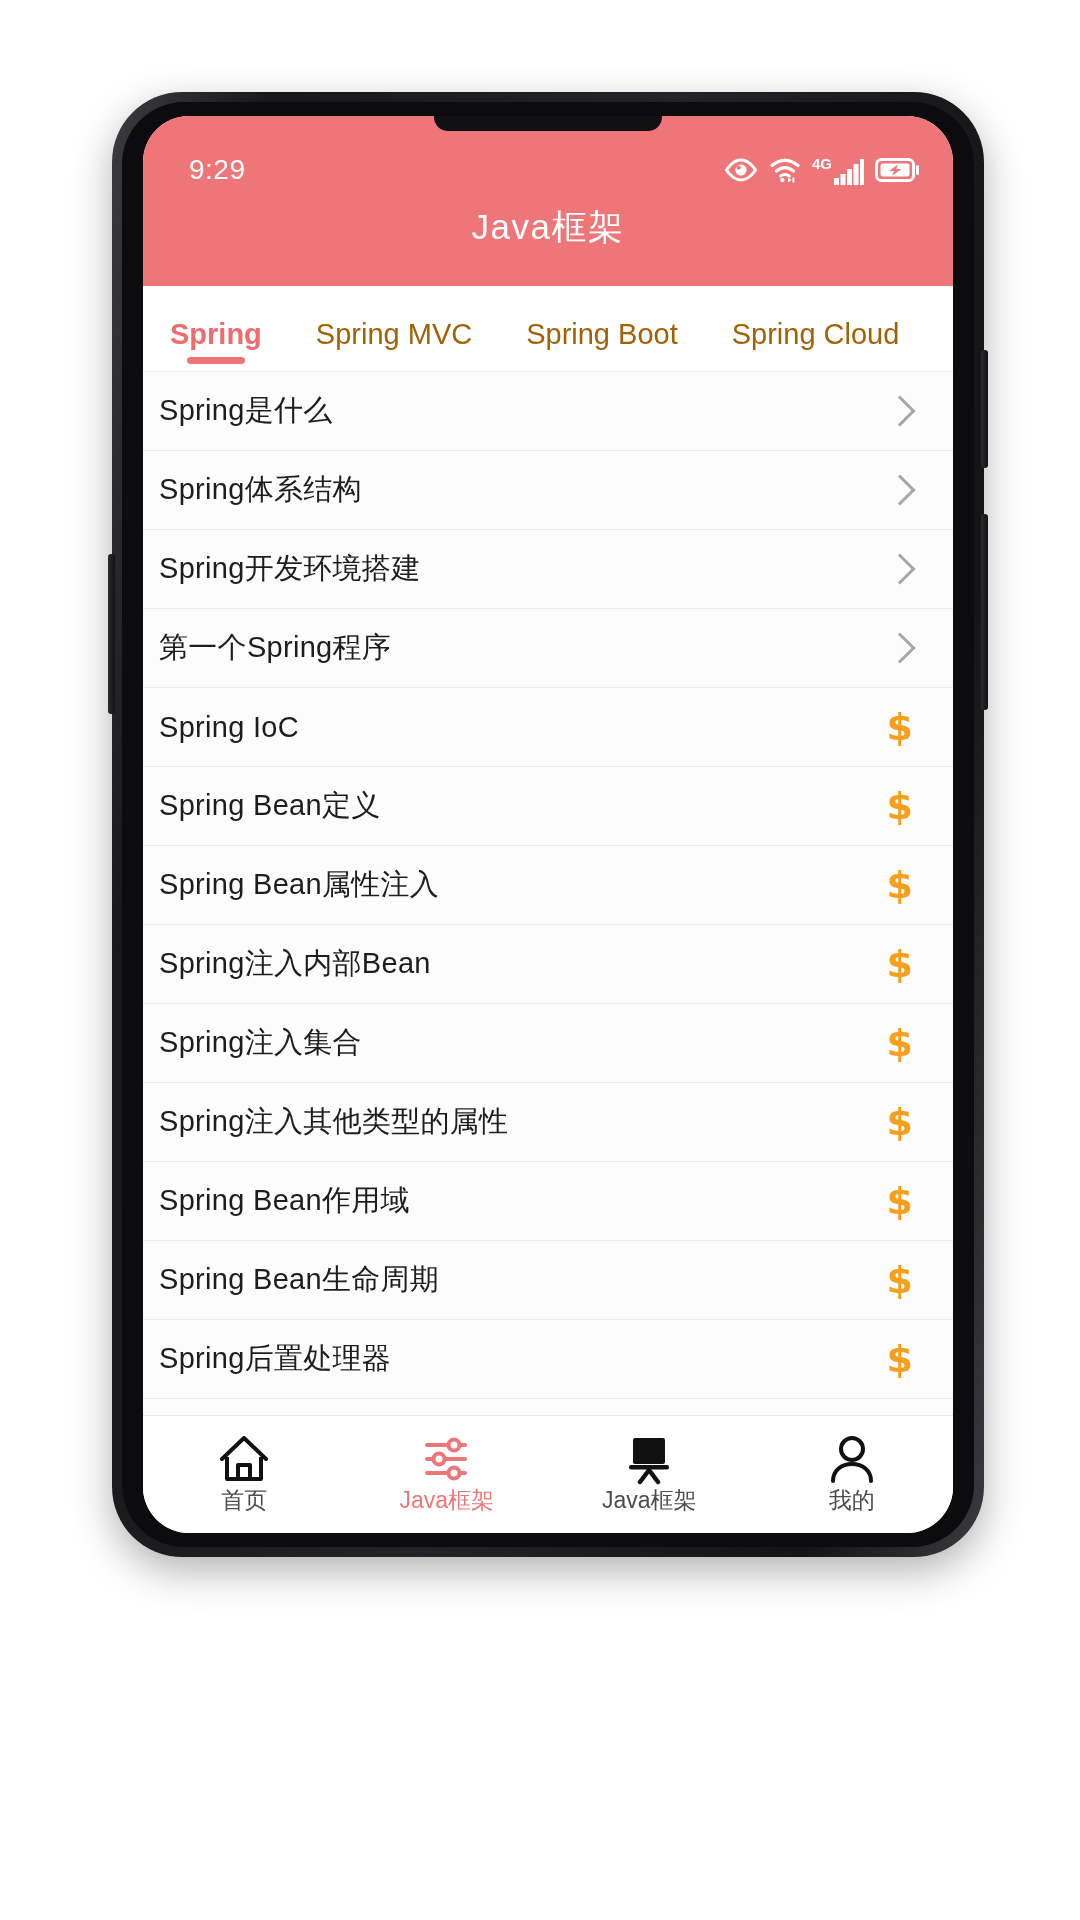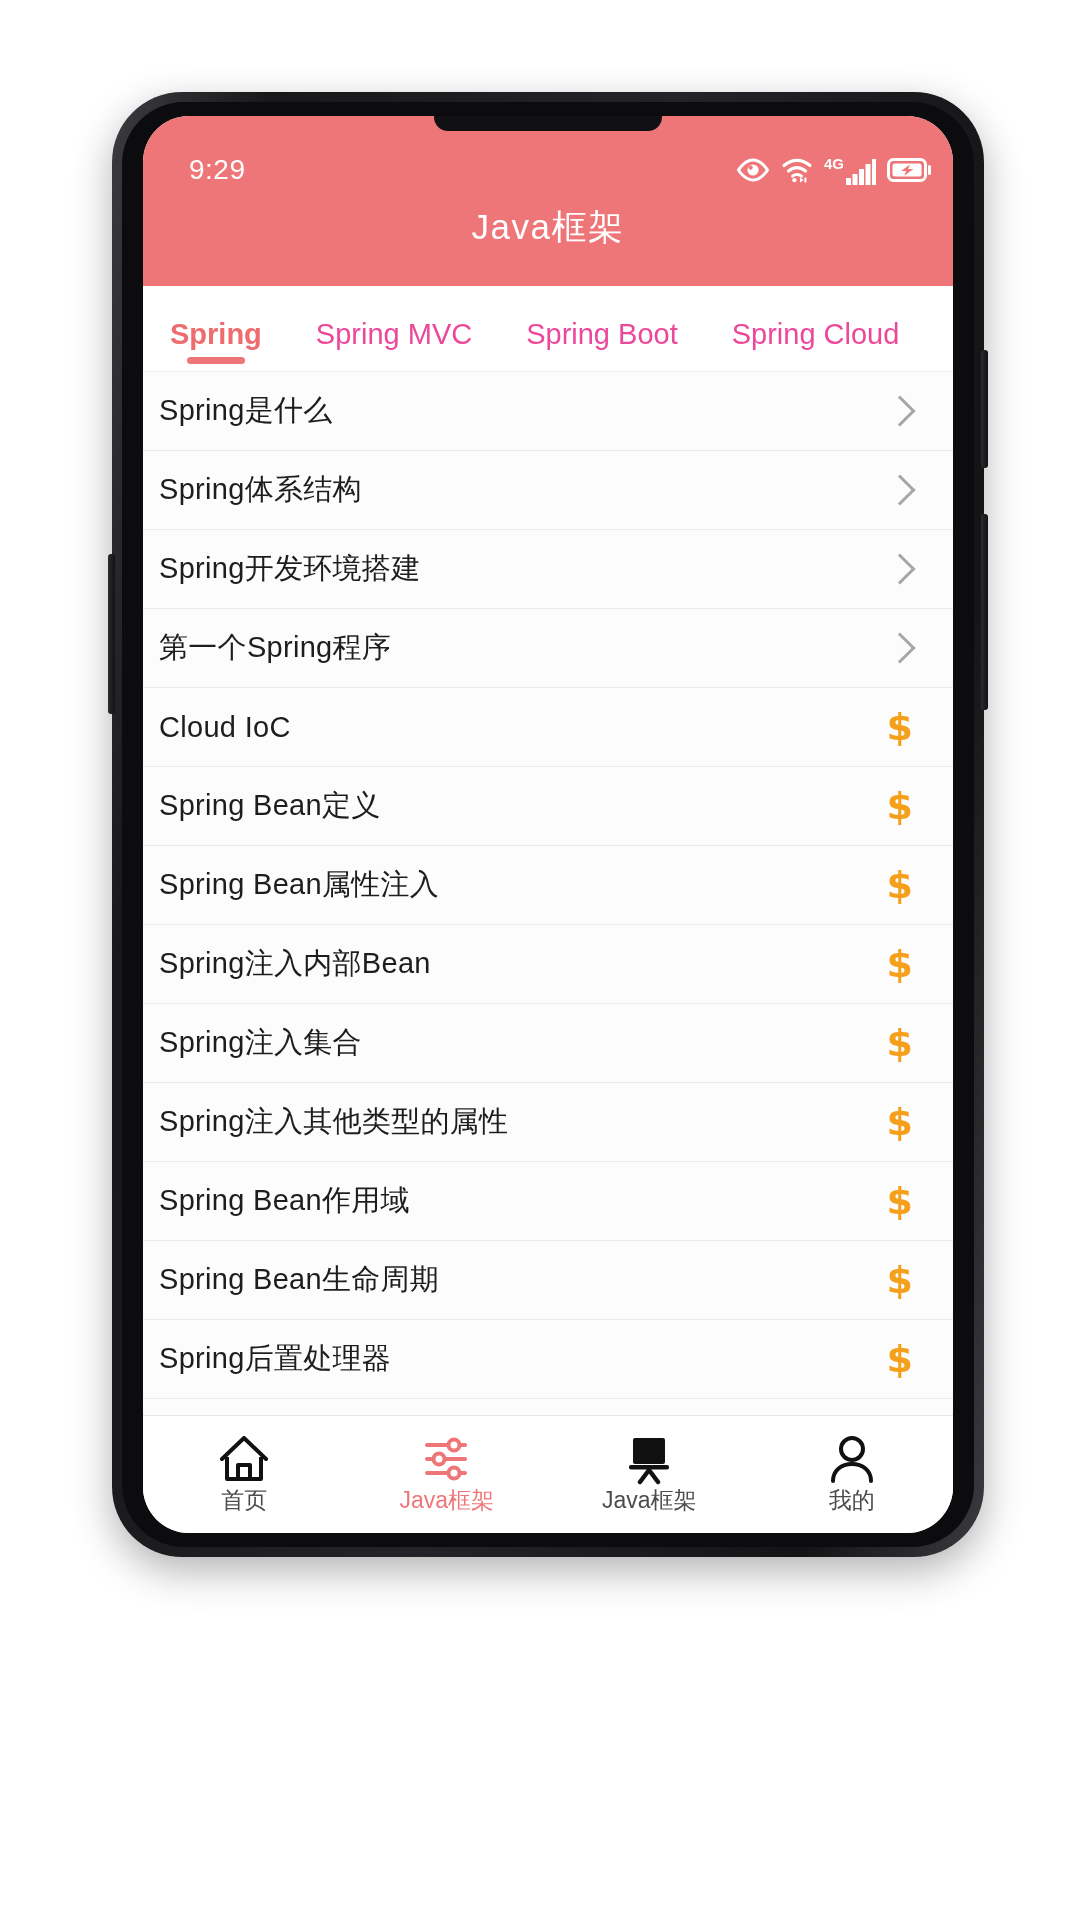--- a/index.html
+++ b/index.html
@@ -71,21 +71,21 @@
     background: #ee7679;
     color: #fff;
   }
   #status-bar {
     position: absolute;
     top: 36px; left: 0; right: 0;
     height: 36px;
     display: flex;
     align-items: center;
     justify-content: space-between;
-    padding: 0 22px 0 46px;
+    padding: 0 34px 0 46px;
   }
   #status-time {
     font-size: 28px;
     letter-spacing: .5px;
     font-weight: 400;
     color: #fff;
   }
   #status-icons {
     display: flex;
     align-items: center;
@@ -126,21 +126,21 @@
   }
   .tab-item {
     position: relative;
     flex: 0 0 auto;
     padding: 0 27px;
     height: 74px;
     display: flex;
     align-items: center;
     justify-content: center;
     font-size: 29px;
-    color: #ec4899;
+    color: #a16207;
     font-weight: 400;
   }
   .tab-item.active { color: #ee6b6e; font-weight: 700; }
   .tab-item.active::after {
     content: "";
     position: absolute;
     bottom: 8px;
     left: 50%;
     transform: translateX(-50%);
     width: 58px; height: 7px;
@@ -303,21 +303,21 @@
         <span class="row-label">Spring开发环境搭建</span>
         <span class="chevron-icon"></span>
       </div>
 
       <div class="list-row">
         <span class="row-label">第一个Spring程序</span>
         <span class="chevron-icon"></span>
       </div>
 
       <div class="list-row">
-        <span class="row-label">Cloud IoC</span>
+        <span class="row-label">Spring IoC</span>
         <span class="dollar-icon">$</span>
       </div>
 
       <div class="list-row">
         <span class="row-label">Spring Bean定义</span>
         <span class="dollar-icon">$</span>
       </div>
 
       <div class="list-row">
         <span class="row-label">Spring Bean属性注入</span>

